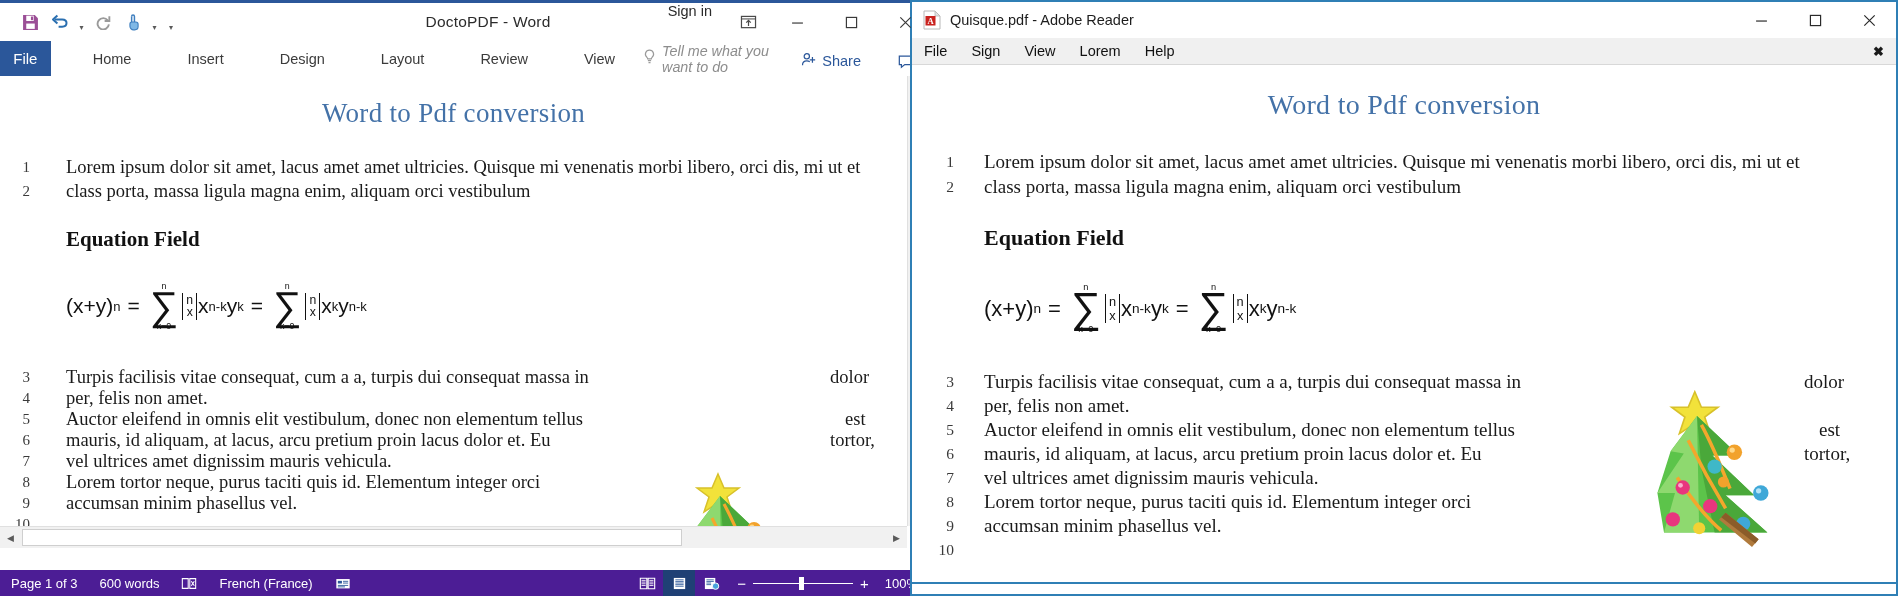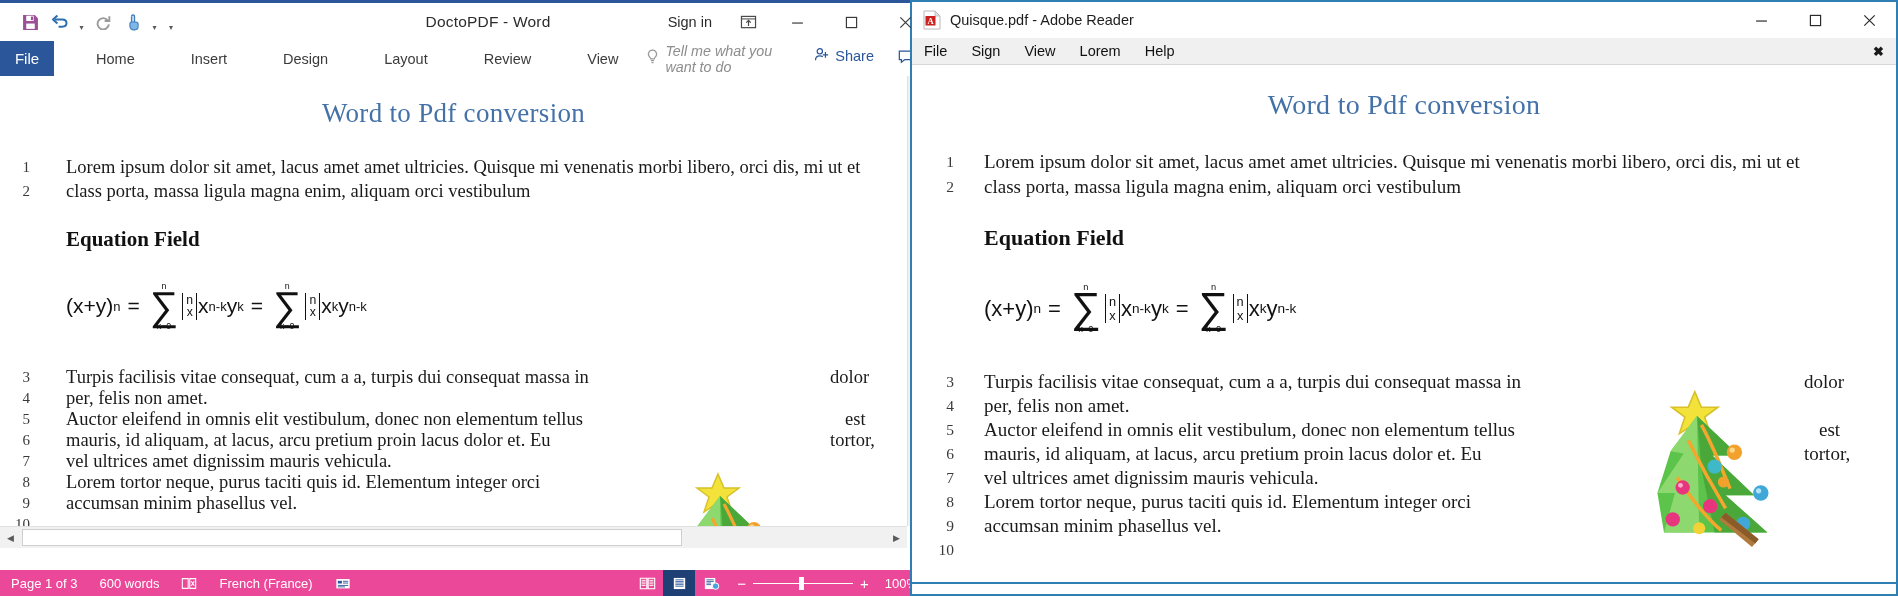--- a/index.html
+++ b/index.html
@@ -58,21 +58,20 @@
     text-align: center;
     font-size: 15.5px;
     color: #2b2b2b;
     letter-spacing: .2px;
     pointer-events: none;
     padding-left: 44px;
   }
   #word-title-right {
     margin-left: auto;
     display: flex;
-    align-items: center;
     height: 38px;
     z-index: 3;
   }
   #signin {
     font-size: 14.5px;
     color: #2b2b2b;
     padding: 0 14px;
     white-space: nowrap;
   }
   .ribbon-display-btn {
@@ -118,23 +117,23 @@
     gap: 6px;
     padding-left: 14px;
     font-size: 14.3px;
     color: #8d8d8d;
     font-style: italic;
   }
   #tellme svg { width: 13px; height: 16px; }
   #ribbon-right {
     margin-left: auto;
     display: flex;
-    align-items: flex-start;
+    align-items: flex-end;
     padding-right: 10px;
-    gap: 6px;
+    gap: 19px;
   }
   #share-btn {
     display: flex;
     align-items: center;
     gap: 6px;
     font-size: 14.5px;
     color: #2b579a;
     padding: 0 10px;
     height: 30px;
   }
@@ -217,21 +216,21 @@
     background: #f1f1f1;
   }
   .sb-left { left: 0; }
   .sb-right { right: 0; }
 
   #word-statusbar {
     position: absolute;
     left: 0; bottom: 0;
     width: 932px;
     height: 26px;
-    background: #ec4899;
+    background: #4c1d95;
     color: #ffffff;
     display: flex;
     align-items: center;
     font-size: 13px;
   }
   .sb-item {
     padding: 0 11px;
     white-space: nowrap;
     display: flex;
     align-items: center;

